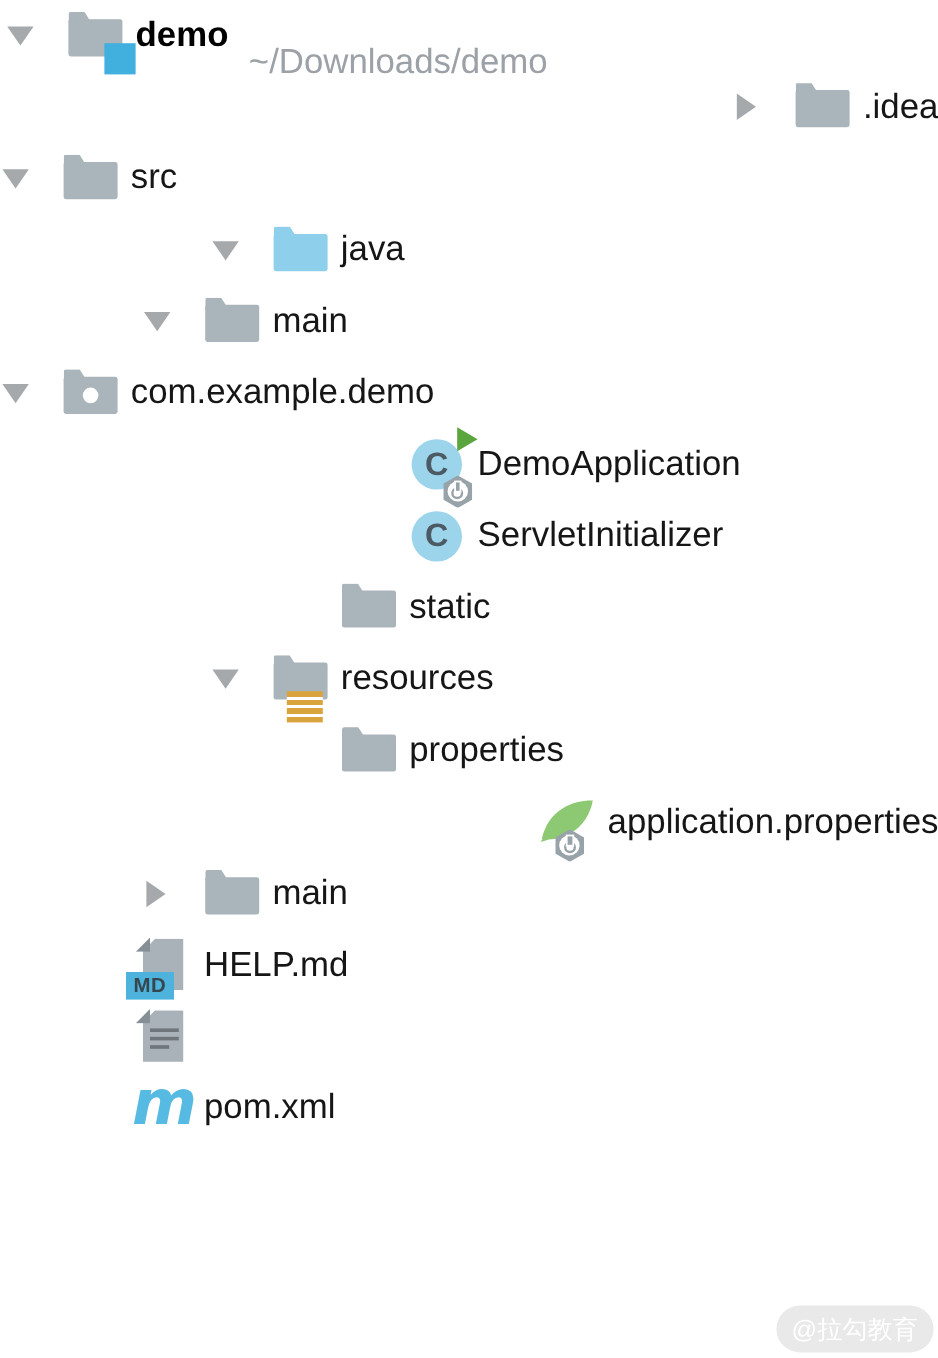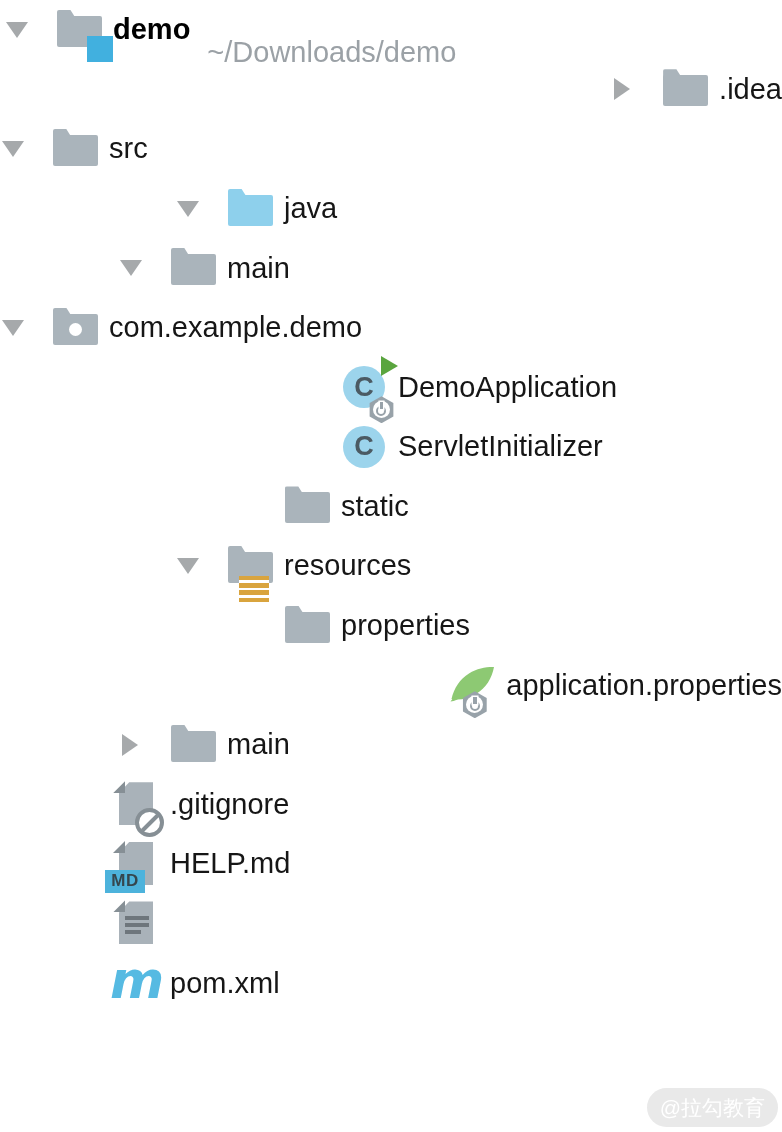--- a/index.html
+++ b/index.html
@@ -210,29 +210,20 @@
         <span class="f-tab"></span>
   <span class="f-body"></span>
       </span>
       <span class="label">main</span>
     </div>
     <div class="row" style="padding-left: 61px;">
       <span class="arrow "></span>
       <span class="icon">
       <span class="pg"></span>
       <span class="pg-fold"></span>
-      <span class="ne"></span>
-      </span>
-      <span class="label">.gitignore</span>
-    </div>
-    <div class="row" style="padding-left: 61px;">
-      <span class="arrow "></span>
-      <span class="icon">
-      <span class="pg"></span>
-      <span class="pg-fold"></span>
       <span class="md">MD</span>
       </span>
       <span class="label">HELP.md</span>
     </div>
     <div class="row" style="padding-left: 61px;">
       <span class="arrow "></span>
       <span class="icon">
       <span class="pg"></span>
       <span class="pg-fold"></span>
       <span class="tf-l" style="top:17px;width:24px"></span>

